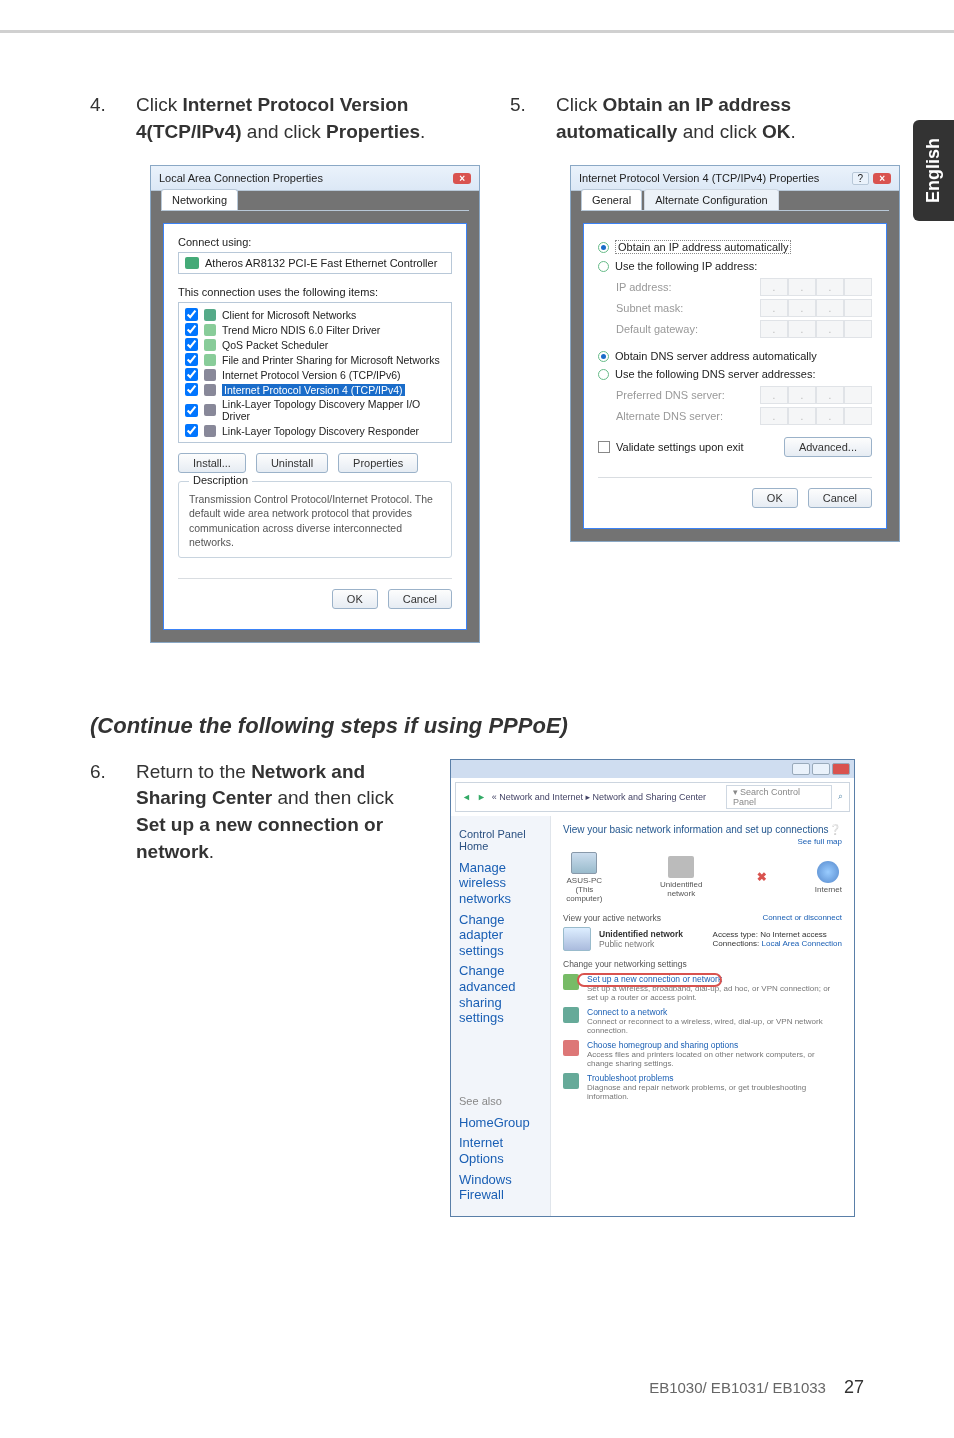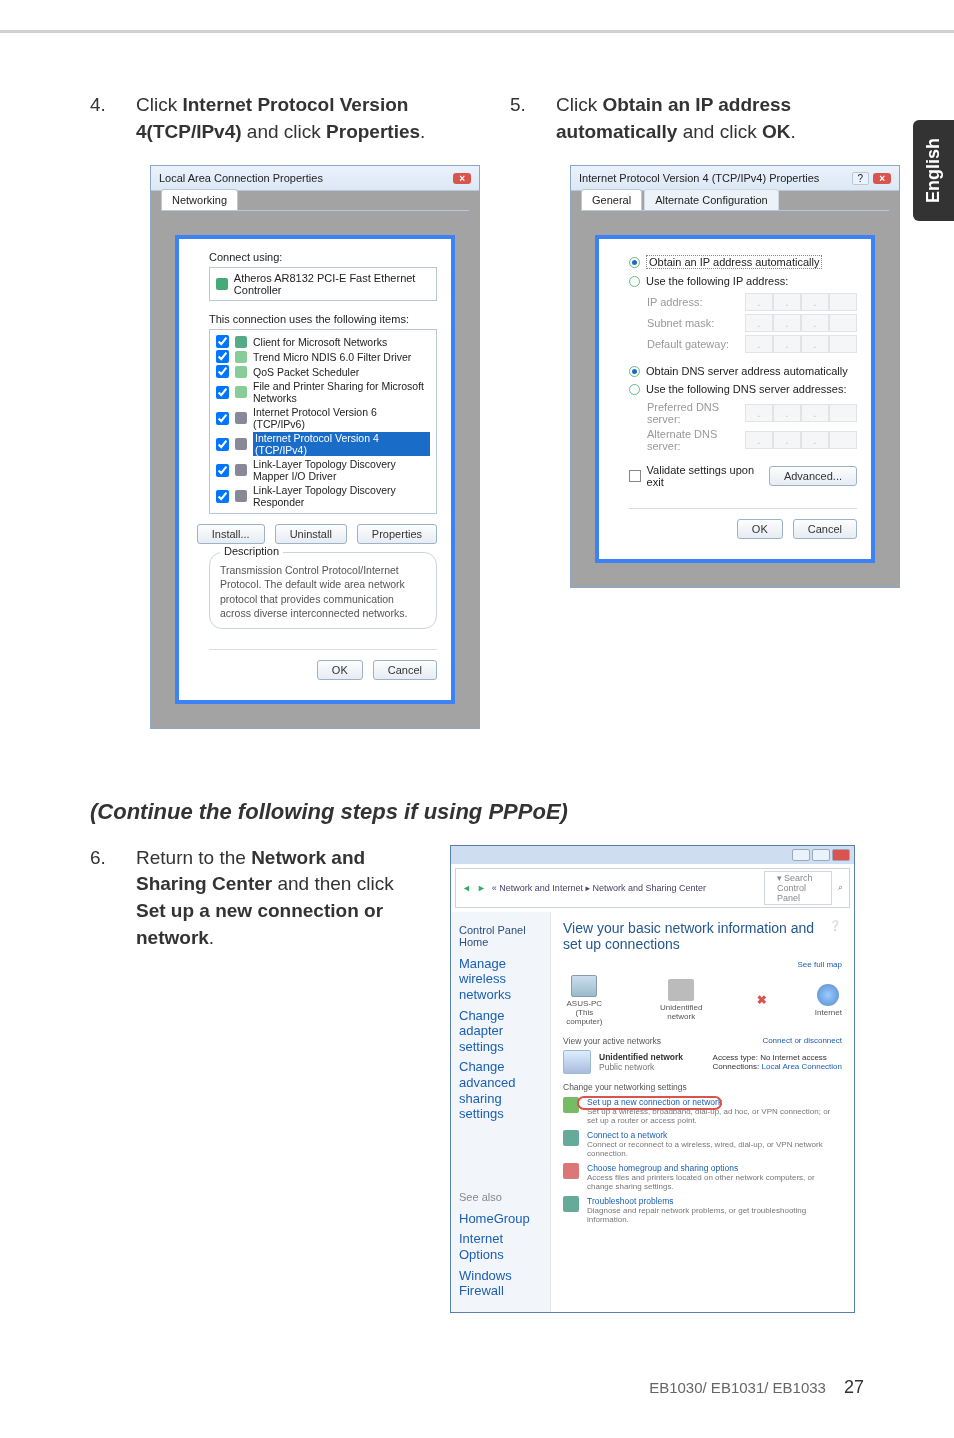--- a/index.html
+++ b/index.html
@@ -5,42 +5,42 @@
 *{margin:0;padding:0;box-sizing:border-box}
 body{font-family:"Segoe UI",Arial,sans-serif;background:#fff;width:954px;height:1438px;position:relative;color:#333}
 .page{padding:70px 90px 60px 90px;position:relative}
 .english-tab{position:absolute;right:0;top:120px;background:#333;color:#fff;padding:18px 10px;writing-mode:vertical-rl;transform:rotate(180deg);font-weight:bold;font-size:18px;border-radius:0 6px 6px 0}
 .row{display:flex;gap:30px;margin-bottom:20px}
 .col{flex:1}
 .step{display:flex;gap:24px;font-size:19px;line-height:1.4;margin-bottom:20px}
 .step-num{min-width:22px}
 .step-text{flex:1}
 .bold{font-weight:bold}
-.win-dialog{border:1px solid #8aa8c5;background:#a3a3a3;font-size:11px;color:#222;margin:10px 0 40px 60px}
+.win-dialog{border:1px solid #8aa8c5;background:#737373;font-size:11px;color:#222;margin:10px 0 40px 60px}
 .dlg-title{background:linear-gradient(#eaf2fb,#dce8f6);padding:6px 8px;border-bottom:1px solid #b8c8d8;display:flex;justify-content:space-between;align-items:center;font-size:11px}
 .dlg-title .close-x{background:#d9534f;color:#fff;border-radius:3px;padding:0 6px;font-size:10px;font-weight:bold}
 .dlg-title .q{background:#eaf2fb;border:1px solid #b8c8d8;border-radius:2px;padding:0 5px;font-size:10px;margin-right:4px}
-.dlg-body{background:#fff;margin:24px;padding:10px 14px 14px 30px;border:4px solid #3b82f6}
+.dlg-body{background:#fff;margin:12px;padding:10px 14px 14px 14px;border:1px solid #3b82f6}
 .tab-bar{display:flex;border-bottom:1px solid #b8c8d8;margin:-2px 10px 0 10px}
 .tab{background:#fff;border:1px solid #b8c8d8;border-bottom:none;padding:4px 10px;font-size:11px;border-radius:3px 3px 0 0;margin-right:2px}
 .tab.inactive{background:#ecf2f8;border-color:#cfd8e2}
 .field-label{font-size:11px;margin:2px 0 4px 0}
 .input-sunken{border:1px solid #b8c8d8;background:#fff;padding:4px 6px;font-size:11px;display:flex;align-items:center;gap:6px;margin-bottom:12px}
 .device-icon{width:14px;height:12px;background:#4a7;border-radius:2px}
 .btn{border:1px solid #9bb2c9;background:linear-gradient(#fdfdfd,#e6ecf3);padding:3px 14px;font-size:11px;border-radius:3px;color:#333}
-.btn-row{display:flex;gap:10px;justify-content:flex-end;margin:10px 0 6px 0}
+.btn-row{display:flex;gap:10px;justify-content:flex-start;margin:10px 0 6px 0}
 .btn-row.right{justify-content:flex-end}
 .list-box{border:1px solid #b8c8d8;background:#fff;padding:4px 4px;margin:4px 0 8px 0}
 .list-item{display:flex;align-items:center;gap:6px;padding:1px 2px;font-size:10.5px}
 .list-item input{margin:0}
 .hl{background:#1a6cc9;color:#fff;padding:0 2px}
 .li-icon{width:12px;height:12px;background:#5a8;border-radius:2px;flex-shrink:0}
 .li-icon.net{background:#8c9}
 .li-icon.proto{background:#889}
-.grp{border:1px solid #c8d4df;border-radius:13px;padding:10px 10px 8px 10px;margin:8px 0;position:relative}
+.grp{border:1px solid #c8d4df;border-radius:3px;padding:10px 10px 8px 10px;margin:8px 0;position:relative}
 .grp-title{position:absolute;top:-8px;left:10px;background:#fff;padding:0 4px;font-size:11px}
 .grp-text{font-size:10.5px;color:#555;line-height:1.35}
 .radio-row{display:flex;align-items:center;gap:6px;font-size:11px;margin:6px 0}
 .radio-dot{width:11px;height:11px;border-radius:50%;border:1px solid #6b8;background:#fff;display:flex;align-items:center;justify-content:center}
 .radio-dot.sel::after{content:"";width:5px;height:5px;border-radius:50%;background:#1a6cc9}
 .radio-label.dotted{border:1px dotted #888;padding:0 2px}
 .form-row{display:flex;align-items:center;justify-content:space-between;margin:3px 0 3px 18px;font-size:11px;color:#999}
 .ip-box{display:flex;gap:0}
 .ip-seg{width:28px;height:18px;border:1px solid #e0e3e7;background:#f5f6f7;text-align:center;font-size:10px;color:#bbb;line-height:18px}
 .chk-row{display:flex;align-items:center;gap:6px;font-size:11px;margin:8px 0 2px 10px}
@@ -48,27 +48,27 @@
 .dash{height:1px;background:#d9dde1;margin:20px 0 8px 0}
 .section-title{font-weight:bold;font-style:italic;font-size:22px;margin:30px 0 20px 0;color:#333}
 .footer{position:absolute;bottom:40px;right:90px;font-size:15px;color:#666;display:flex;align-items:center;gap:18px}
 .footer .pg{font-size:18px;color:#333}
 .header-bar{height:38px;border-top:3px solid #d0d0d0;margin:-40px -90px 24px -90px}
 .ncs-window{border:1px solid #5a7fa8;background:#fff;font-size:9px;color:#333;width:405px;position:relative}
 .ncs-top{background:linear-gradient(#cfddf0,#cfddf0);height:18px;display:flex;justify-content:flex-end;align-items:center;padding:0 4px;gap:2px}
 .ncs-top span{background:#eaf2fb;border:1px solid #9ab;width:18px;height:12px;border-radius:2px}
 .ncs-top span.cls{background:#d9534f}
 .ncs-crumb{background:#fff;border:1px solid #ccd5df;margin:4px;padding:2px 6px;display:flex;align-items:center;gap:6px;font-size:9px;color:#446}
-.ncs-search{border:1px solid #cfd8e2;background:#fff;padding:1px 12px;color:#888;margin-left:auto;width:68px}
+.ncs-search{border:1px solid #cfd8e2;background:#fff;padding:1px 6px;color:#888;margin-left:auto;width:106px}
 .ncs-body{display:flex}
 .ncs-side{width:100px;background:#f2f5fa;padding:8px 8px;border-right:1px solid #e0e5eb}
 .ncs-side .lnk{color:#1a5fb4;font-size:13px;margin:5px 0;line-height:1.2}
 .ncs-side .hd{color:#2a5080;font-size:11px;margin:4px 0 8px 0}
 .ncs-main{flex:1;padding:8px 12px}
-.ncs-h{color:#24578f;font-size:14px;margin-bottom:8px}
+.ncs-h{color:#24578f;font-size:10px;margin-bottom:2px}
 .ncs-map{display:flex;align-items:center;gap:24px;margin:6px 0 10px 0}
 .map-node{text-align:center;font-size:8px;color:#555}
 .map-ico{width:26px;height:22px;margin:0 auto 2px auto;position:relative}
 .pc-ico{background:linear-gradient(#cde,#9bc);border:1px solid #89a;border-radius:2px}
 .net-ico{background:#bbb;border-radius:2px}
 .globe-ico{background:radial-gradient(#9cf,#58c);border-radius:50%;width:22px;height:22px}
 .map-line{flex:1;height:1px;background:#aaa}
 .map-x{color:#d9534f;font-weight:bold;font-size:12px}
 .ncs-net{display:flex;align-items:center;gap:8px;font-size:8.5px;margin:4px 0 8px 0}
 .ncs-net .nico{width:28px;height:24px;background:linear-gradient(#def,#abd);border:1px solid #9bc;border-radius:2px}

